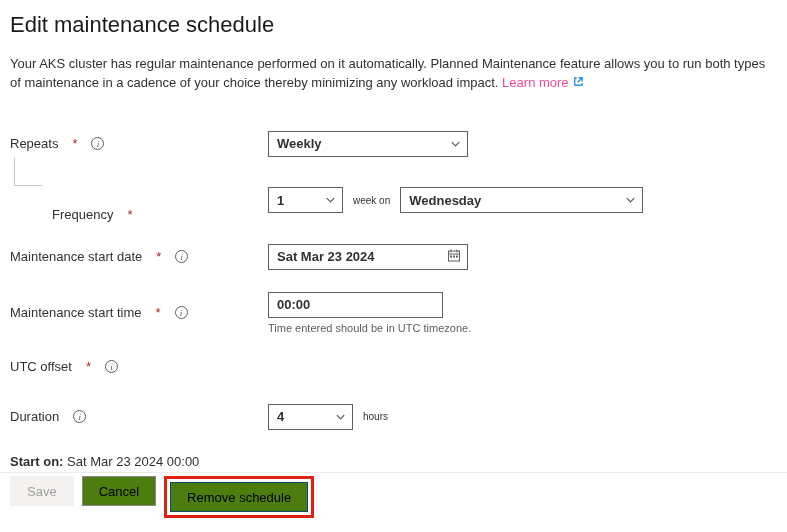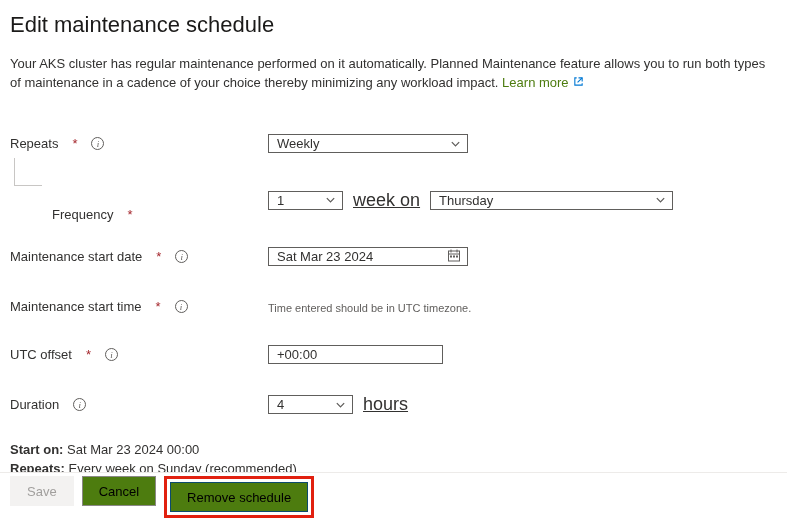--- a/index.html
+++ b/index.html
@@ -21,21 +21,21 @@
     }
     .description {
       font-size: 13px;
       line-height: 1.45;
       color: #323130;
       margin-bottom: 36px;
       max-width: 760px;
       margin-top: 17px;
     }
     .learn-link {
-      color: #4d7c0f;
+      color: #ec4899;
       text-decoration: none;
       display: inline-flex;
       align-items: center;
       gap: 4px;
     }
     .learn-link svg { width: 11px; height: 11px; }
     .form-row {
       display: flex;
       align-items: center;
       min-height: 30px;
@@ -87,25 +87,26 @@
     .select-wrap {
       position: relative;
       display: inline-block;
     }
     .select, .text-input {
       border: 1px solid #605e5c;
       background: #fff;
       font-size: 13px;
       font-family: inherit;
       color: #323130;
-      height: 19px;
+      height: 26px;
       padding: 0 8px;
       outline: none;
       display: flex;
       align-items: center;
+      font-weight: bold;
     }
     .select {
       padding-right: 28px;
       cursor: pointer;
     }
     .select-wrap .chev {
       position: absolute;
       right: 7px;
       top: 50%;
       transform: translateY(-50%);
@@ -126,21 +127,21 @@
       top: 50%;
       transform: translateY(-50%);
       pointer-events: none;
     }
     .date-wrap .cal-icon svg { width: 14px; height: 14px; }
     .helper-text {
       font-size: 11px;
       color: #605e5c;
       margin-top: 2px;
     }
-    .static-text { font-size: 18px; text-decoration: underline; }
+    .static-text { font-size: 10px; }
     .summary-block { font-size: 13px; line-height: 1.5; }
     .summary-block b { font-weight: 600; }
     .footer {
       position: absolute;
       left: 0; right: 0; bottom: 0;
       border-top: 1px solid #edebe9;
       padding: 3px 10px 14px 10px;
       display: flex;
       gap: 8px;
       background: #fff;
@@ -220,21 +221,21 @@
     <div class="select-wrap w-75">
       <div class="select">1</div>
       <span class="chev">
         <svg viewBox="0 0 12 12">
             <path d="M2 4l4 4 4-4" fill="none" stroke="#605e5c" stroke-width="1.4"></path>
           </svg>
       </span>
     </div>
     <span class="static-text">week on</span>
     <div class="select-wrap w-240">
-      <div class="select">Thursday</div>
+      <div class="select">Wednesday</div>
       <span class="chev">
         <svg viewBox="0 0 12 12">
             <path d="M2 4l4 4 4-4" fill="none" stroke="#605e5c" stroke-width="1.4"></path>
           </svg>
       </span>
     </div>
   </div>
 </div>
 
 <div class="form-row tall">
@@ -261,34 +262,32 @@
   </div>
 </div>
 
 <div class="form-row" style="margin-bottom:4px">
   <div class="label-col">
     <span>Maintenance start time</span>
     <span class="req">*</span>
     <span class="info-icon">i</span>
   </div>
   <div class="control-col" style="flex-direction:column; align-items:flex-start; gap:2px">
+    <input class="text-input w-175" value="00:00" style="">
     <div class="helper-text">Time entered should be in UTC timezone.</div>
   </div>
 </div>
 
 <div style="height:14px"></div>
 
 <div class="form-row tall">
   <div class="label-col">
     <span>UTC offset</span>
     <span class="req">*</span>
     <span class="info-icon">i</span>
-  </div>
-  <div class="control-col">
-    <input class="text-input w-175" value="+00:00" style="">
   </div>
 </div>
 
 <div class="form-row tall">
   <div class="label-col">
     <span>Duration</span>
     <span class="info-icon">i</span>
   </div>
   <div class="control-col">
     <div class="select-wrap w-85">

